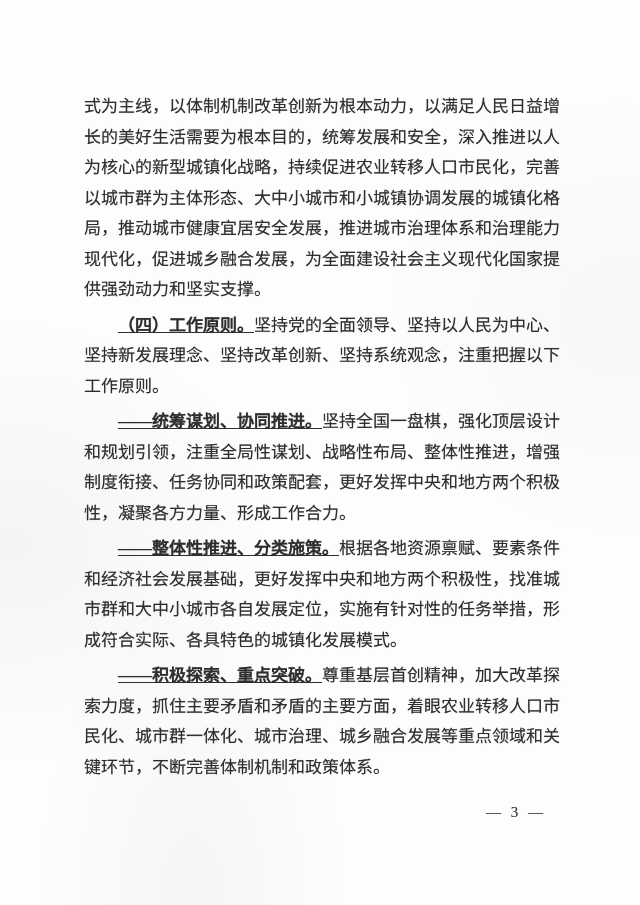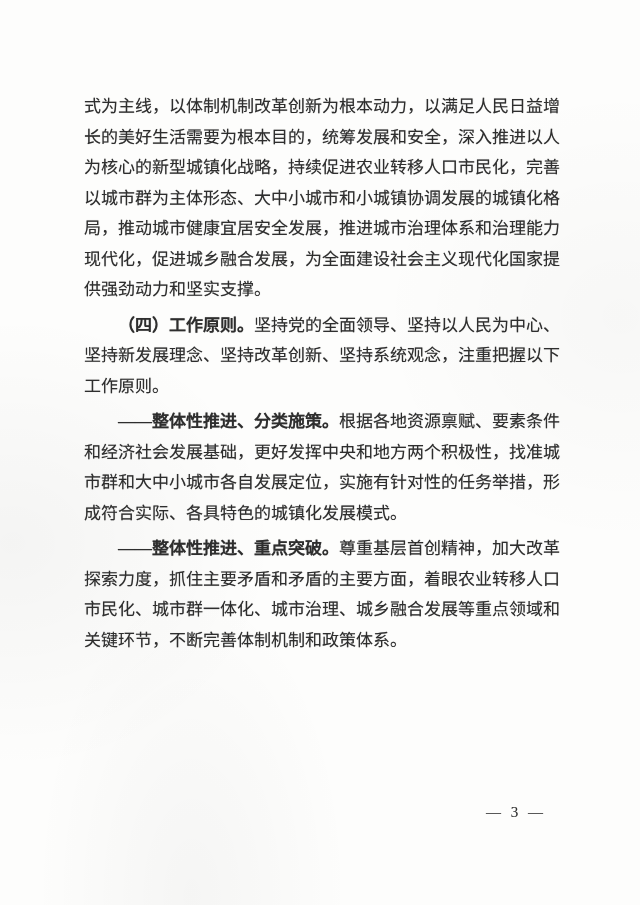--- a/index.html
+++ b/index.html
@@ -36,20 +36,21 @@
   }
   .para {
     margin: 0 0 5px 0;
     text-indent: 2em;
   }
   .para.continuation {
     text-indent: 0;
   }
   .lead {
     font-weight: 700;
+    text-decoration: underline;
   }
   .page-footer {
     position: absolute;
     top: 804px;
     right: 94px;
     color: #333333;
     font-size: 15px;
     letter-spacing: 3px;
     text-shadow: 0 0 0.6px rgba(40,40,40,0.4);
   }
@@ -58,22 +59,23 @@
 <body>
 
 <div class="page">
 
   <div class="content">
 
     <p class="para continuation"><span>式为主线，以体制机制改革创新为根本动力，以满足人民日益增长的美好生活需要为根本目的，统筹发展和安全，深入推进以人为核心的新型城镇化战略，持续促进农业转移人口市民化，完善以城市群为主体形态、大中小城市和小城镇协调发展的城镇化格局，推动城市健康宜居安全发展，推进城市治理体系和治理能力现代化，促进城乡融合发展，为全面建设社会主义现代化国家提供强劲动力和坚实支撑。</span></p>
 
     <p class="para"><span class="lead">（四）工作原则。</span><span>坚持党的全面领导、坚持以人民为中心、坚持新发展理念、坚持改革创新、坚持系统观念，注重把握以下工作原则。</span></p>
 
+    <p class="para"><span class="lead">——统筹谋划、协同推进。</span><span>坚持全国一盘棋，强化顶层设计和规划引领，注重全局性谋划、战略性布局、整体性推进，增强制度衔接、任务协同和政策配套，更好发挥中央和地方两个积极性，凝聚各方力量、形成工作合力。</span></p>
 
     <p class="para"><span class="lead">——整体性推进、分类施策。</span><span>根据各地资源禀赋、要素条件和经济社会发展基础，更好发挥中央和地方两个积极性，找准城市群和大中小城市各自发展定位，实施有针对性的任务举措，形成符合实际、各具特色的城镇化发展模式。</span></p>
 
-    <p class="para"><span class="lead">——整体性推进、重点突破。</span><span>尊重基层首创精神，加大改革探索力度，抓住主要矛盾和矛盾的主要方面，着眼农业转移人口市民化、城市群一体化、城市治理、城乡融合发展等重点领域和关键环节，不断完善体制机制和政策体系。</span></p>
+    <p class="para"><span class="lead">——积极探索、重点突破。</span><span>尊重基层首创精神，加大改革探索力度，抓住主要矛盾和矛盾的主要方面，着眼农业转移人口市民化、城市群一体化、城市治理、城乡融合发展等重点领域和关键环节，不断完善体制机制和政策体系。</span></p>
 
   </div>
 
   <div class="page-footer"><span>— 3 —</span></div>
 
 </div>
 
 </body></html>

